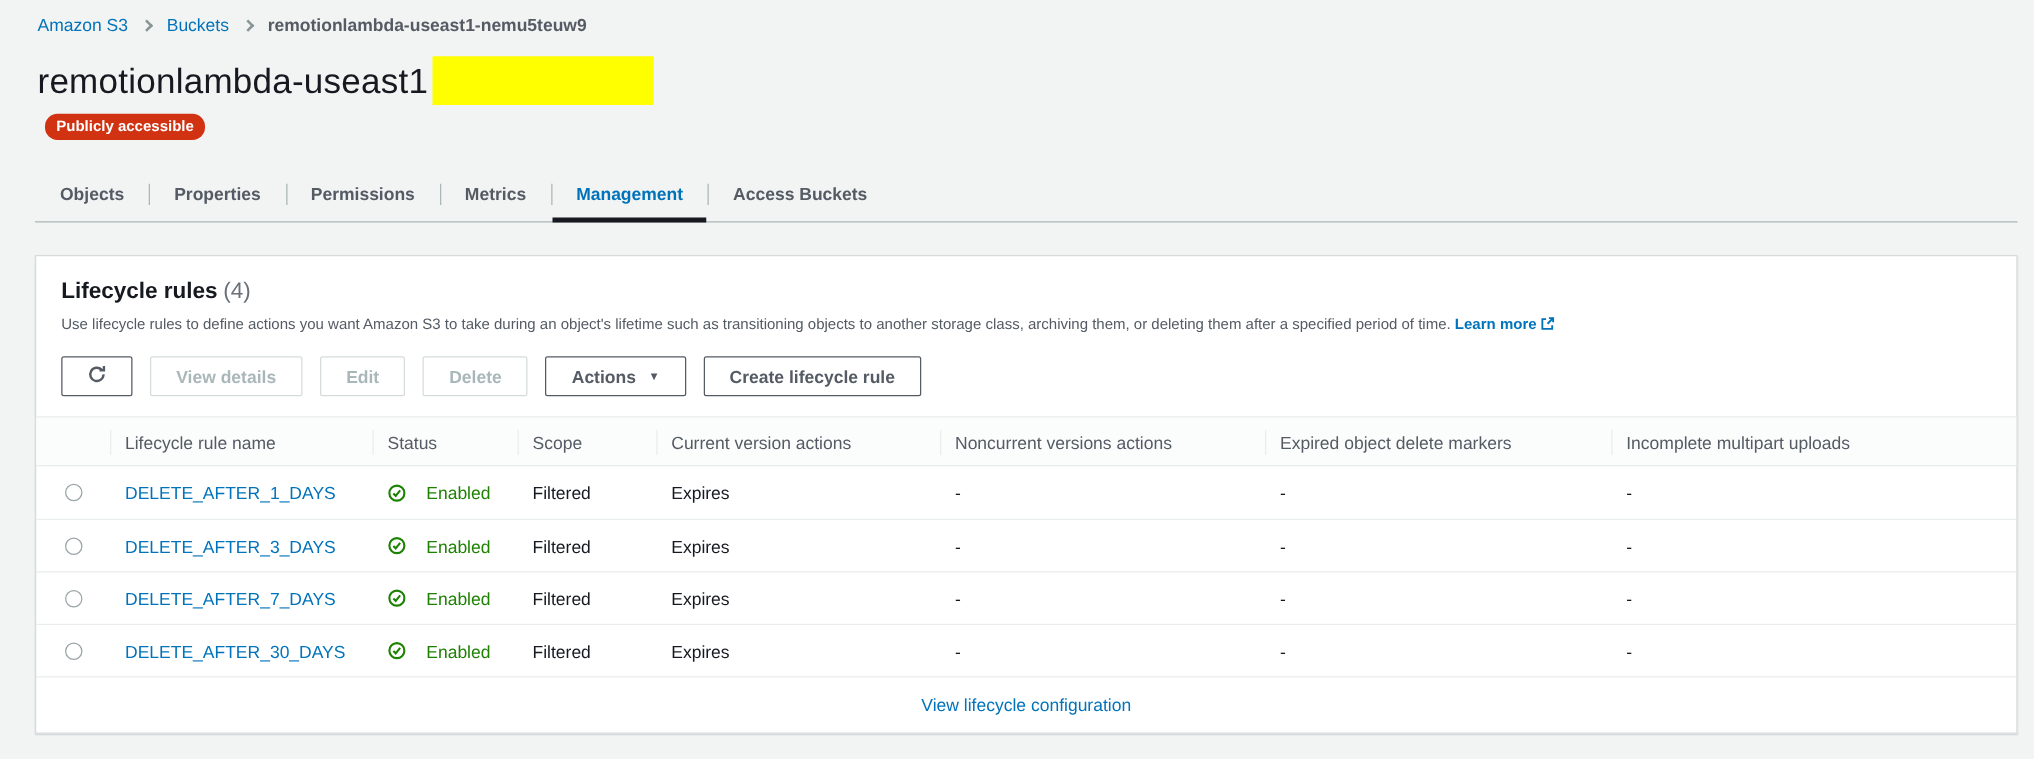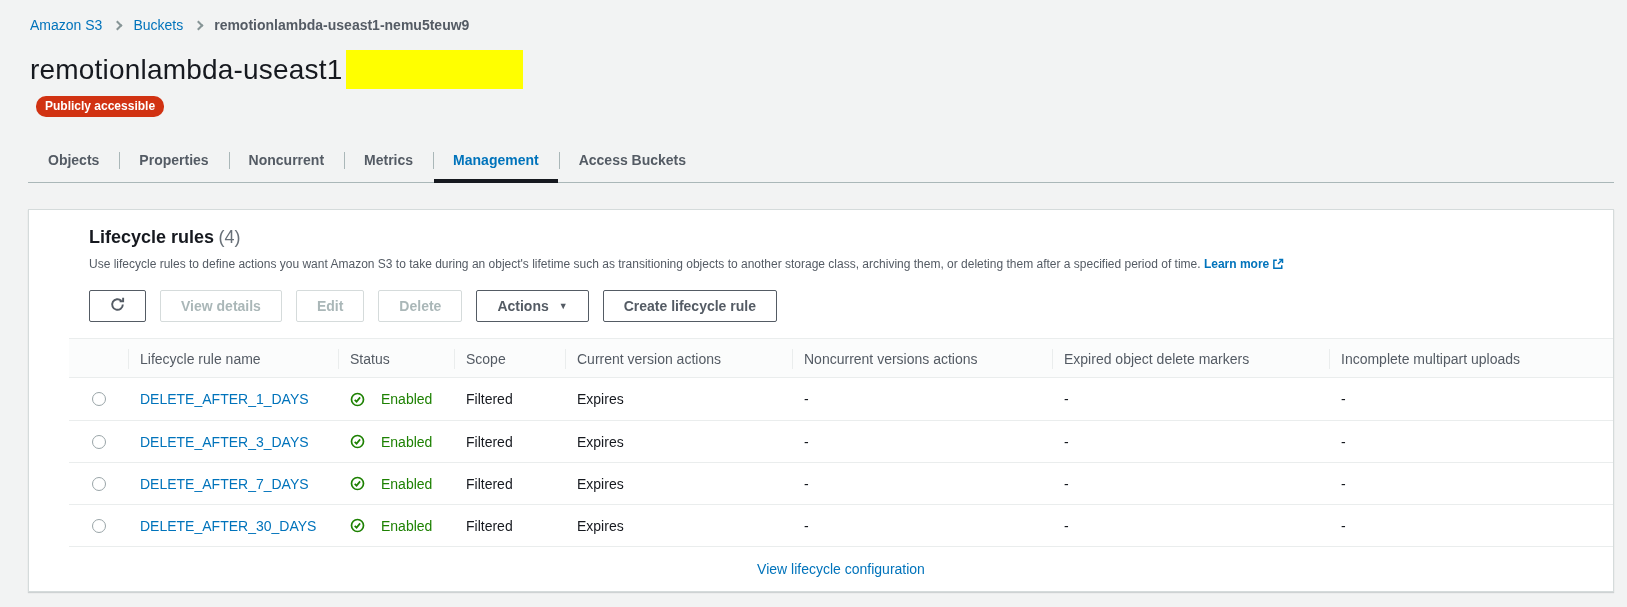--- a/index.html
+++ b/index.html
@@ -5,21 +5,21 @@
   * { margin:0; padding:0; box-sizing:border-box; }
   html,body { width:1627px; height:607px; overflow:hidden; }
   body {
     font-family: "Liberation Sans", sans-serif;
     background:#f2f3f3;
     color:#16191f;
   }
   .content { margin:0 13px 0 28px; width:1586px; }
 
   
-  .breadcrumb { display:flex; align-items:center; padding-top:17px; font-size:14px; gap:10px; margin-left:2px;}
+  .breadcrumb { display:flex; align-items:center; padding-top:12px; font-size:14px; gap:10px; margin-left:2px;}
   .crumb-link { color:#0073bb; text-decoration:none; cursor:pointer; }
   .crumb-current { color:#545b64; font-weight:700; }
   .crumb-sep { width:7px; height:7px; border-top:2px solid #879596; border-right:2px solid #879596; transform:rotate(45deg); display:inline-block; margin:0 2px; }
 
   
   .title-row { display:flex; align-items:center; margin-top:17px; margin-left:2px; }
   .page-title { font-size:28px; font-weight:400; color:#16191f; letter-spacing:0.2px; }
   .redaction { width:177px; height:39px; background:#ffff00; margin-left:3px; }
 
   
@@ -34,21 +34,20 @@
   .tab { position:relative; padding:13px 20px 14px; font-size:14px; font-weight:700; color:#545b64; cursor:pointer; }
   .tab + .tab::before { content:''; position:absolute; left:0; top:13px; bottom:13px; width:1px; background:#aab7b8; }
   .tab.active { color:#0073bb; }
   .tab.active::after { content:''; position:absolute; left:1px; right:1px; bottom:-1px; height:4px; background:#16191f; }
 
   
   .panel {
     margin-top:26px; background:#ffffff;
     border:1px solid #d5dbdb;
     box-shadow:0 1px 1px 0 rgba(0,28,36,0.15);
-    padding-left:40px;
   }
   .panel-header { padding:17px 20px 16px; }
   .panel-title { font-size:18px; font-weight:700; color:#16191f; }
   .panel-count { font-size:18px; font-weight:400; color:#687078; }
   .panel-desc { margin-top:8px; font-size:12px; color:#545b64; line-height:16px; }
   .learn-more { color:#0073bb; font-weight:700; text-decoration:none; cursor:pointer; white-space:nowrap; }
   .ext-icon { display:inline-block; vertical-align:-2px; margin-left:3px; }
 
   
   .toolbar { display:flex; margin-top:16px; gap:14px; }
@@ -103,21 +102,21 @@
     <div class="redaction"></div>
   </div>
 
   
   <span class="badge">Publicly accessible</span>
 
   
   <div class="tabbar">
     <div class="tab">Objects</div>
     <div class="tab">Properties</div>
-    <div class="tab">Noncurrent</div>
+    <div class="tab">Permissions</div>
     <div class="tab">Metrics</div>
     <div class="tab active">Management</div>
     <div class="tab">Access Buckets</div>
   </div>
 
   
   <section class="panel">
     <div class="panel-header">
       <div>
         <span class="panel-title">Lifecycle rules</span>

